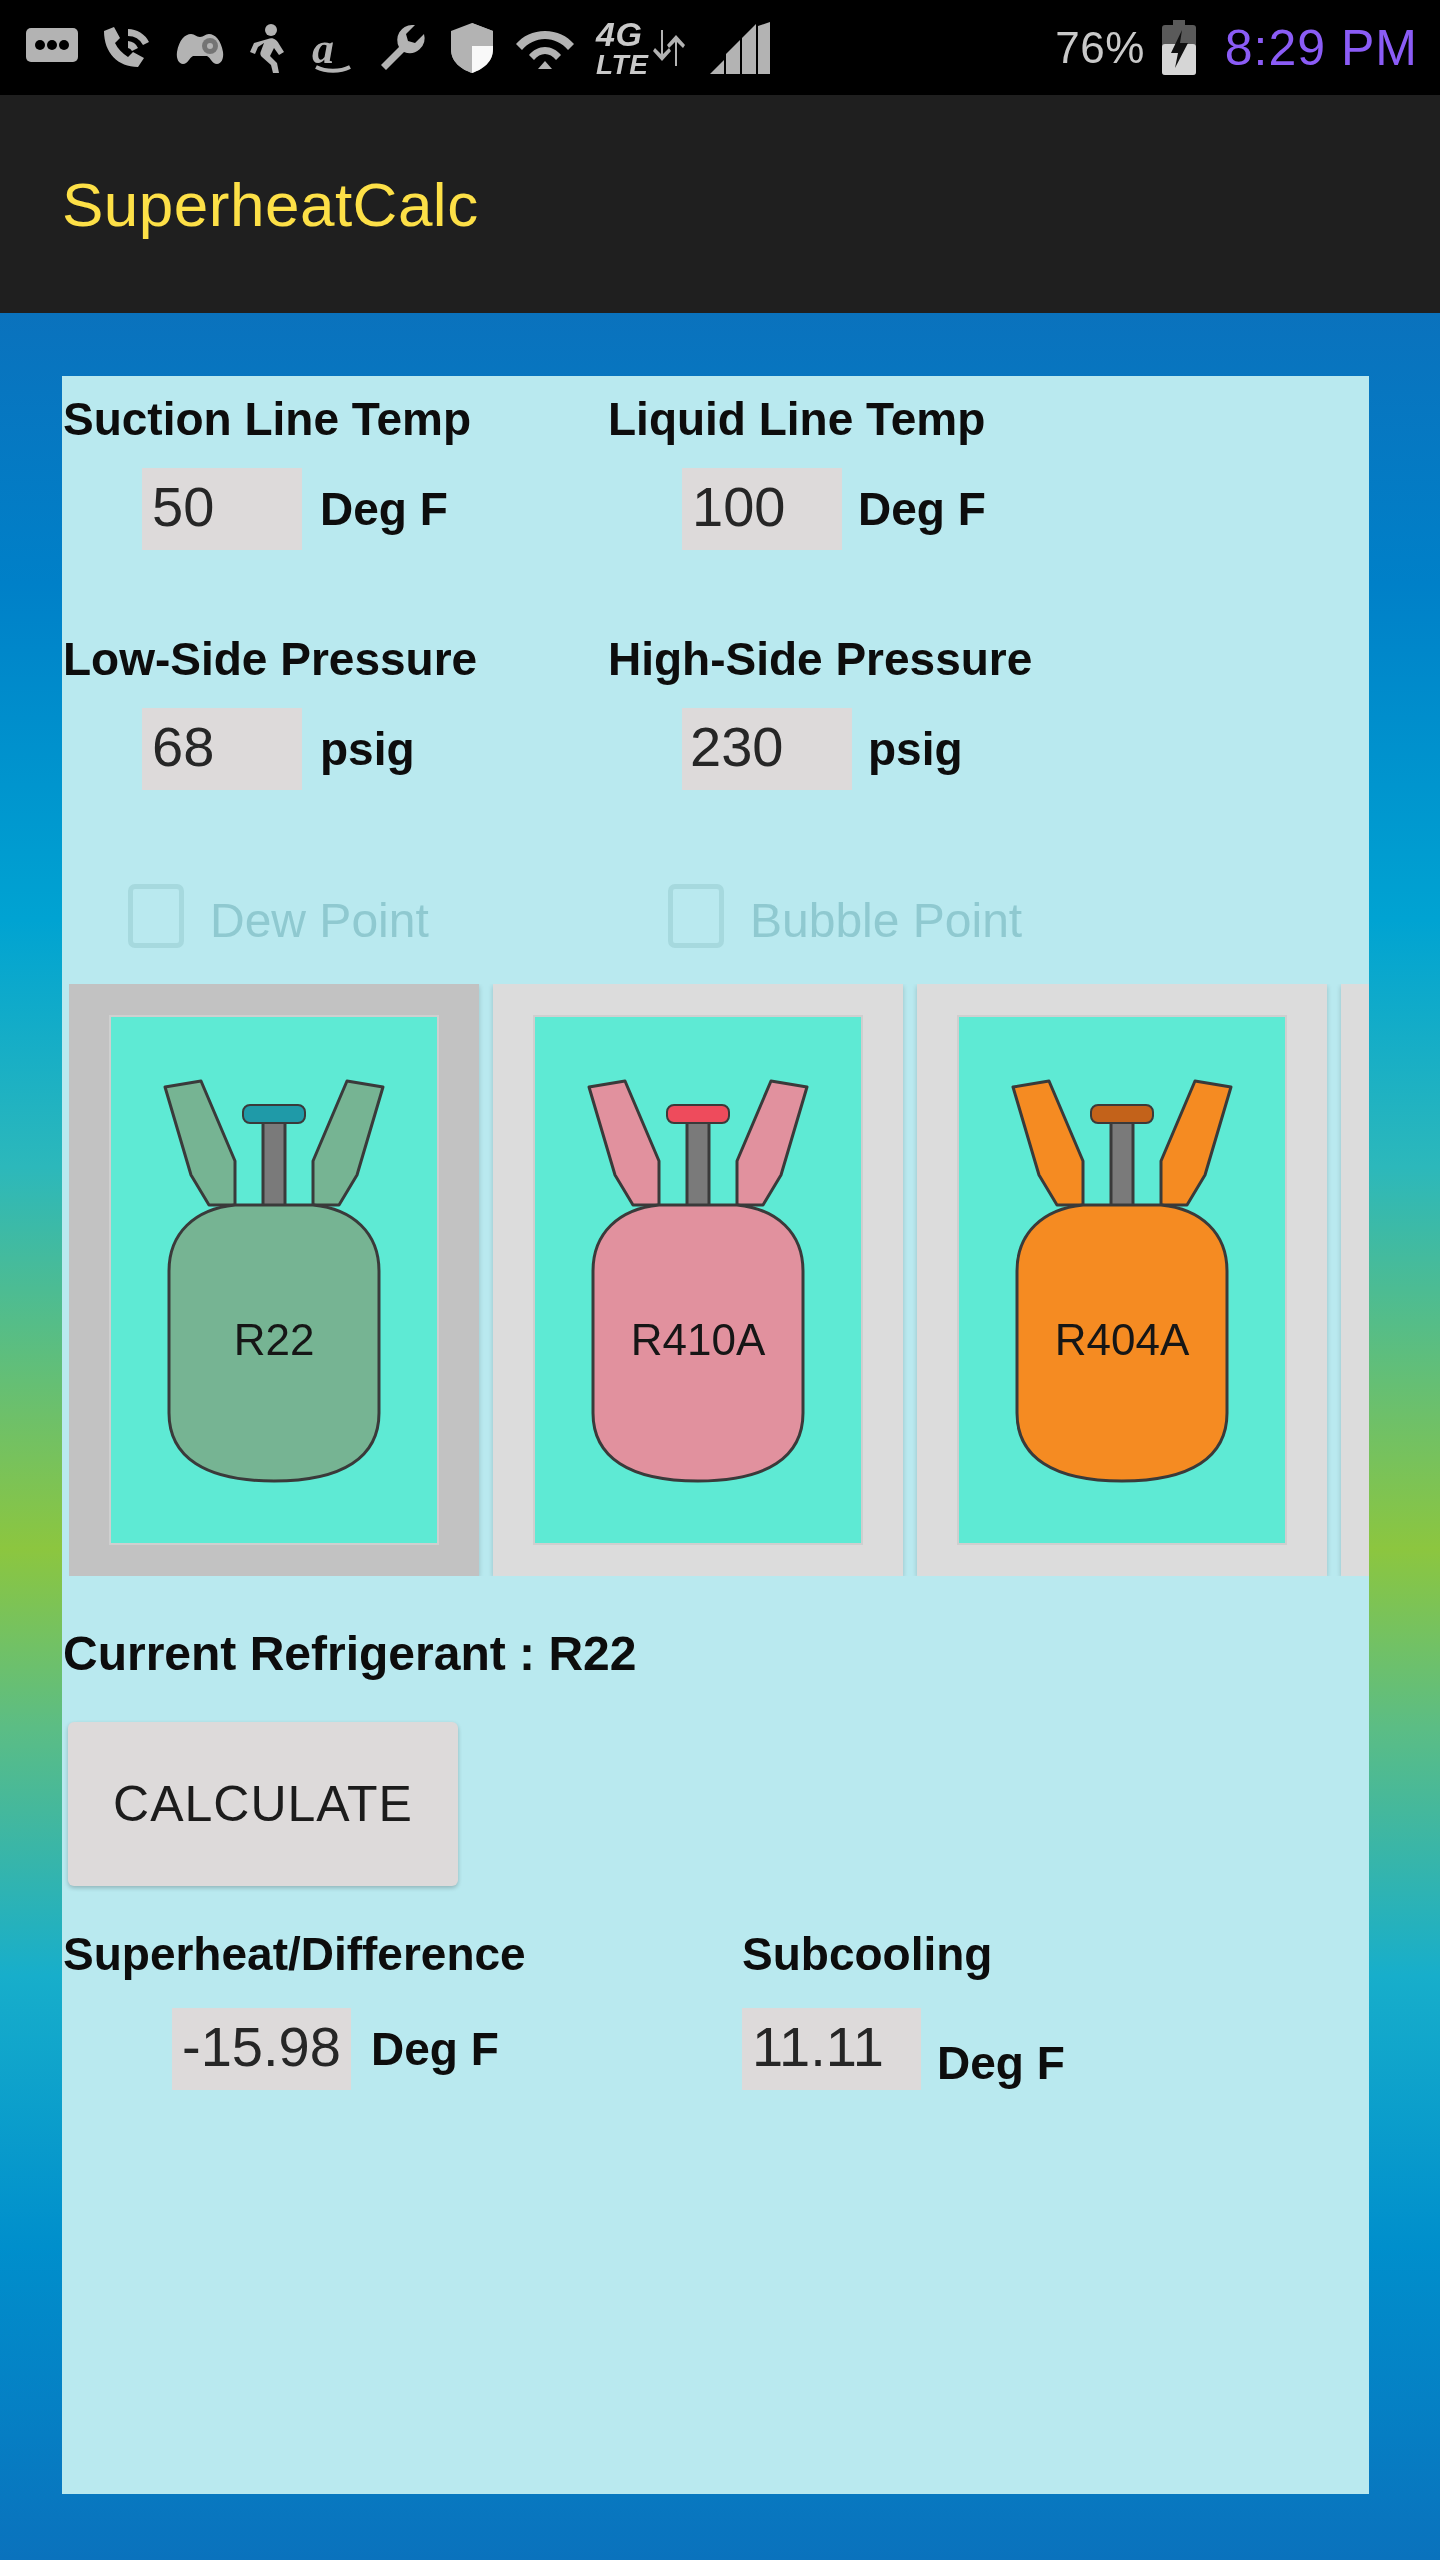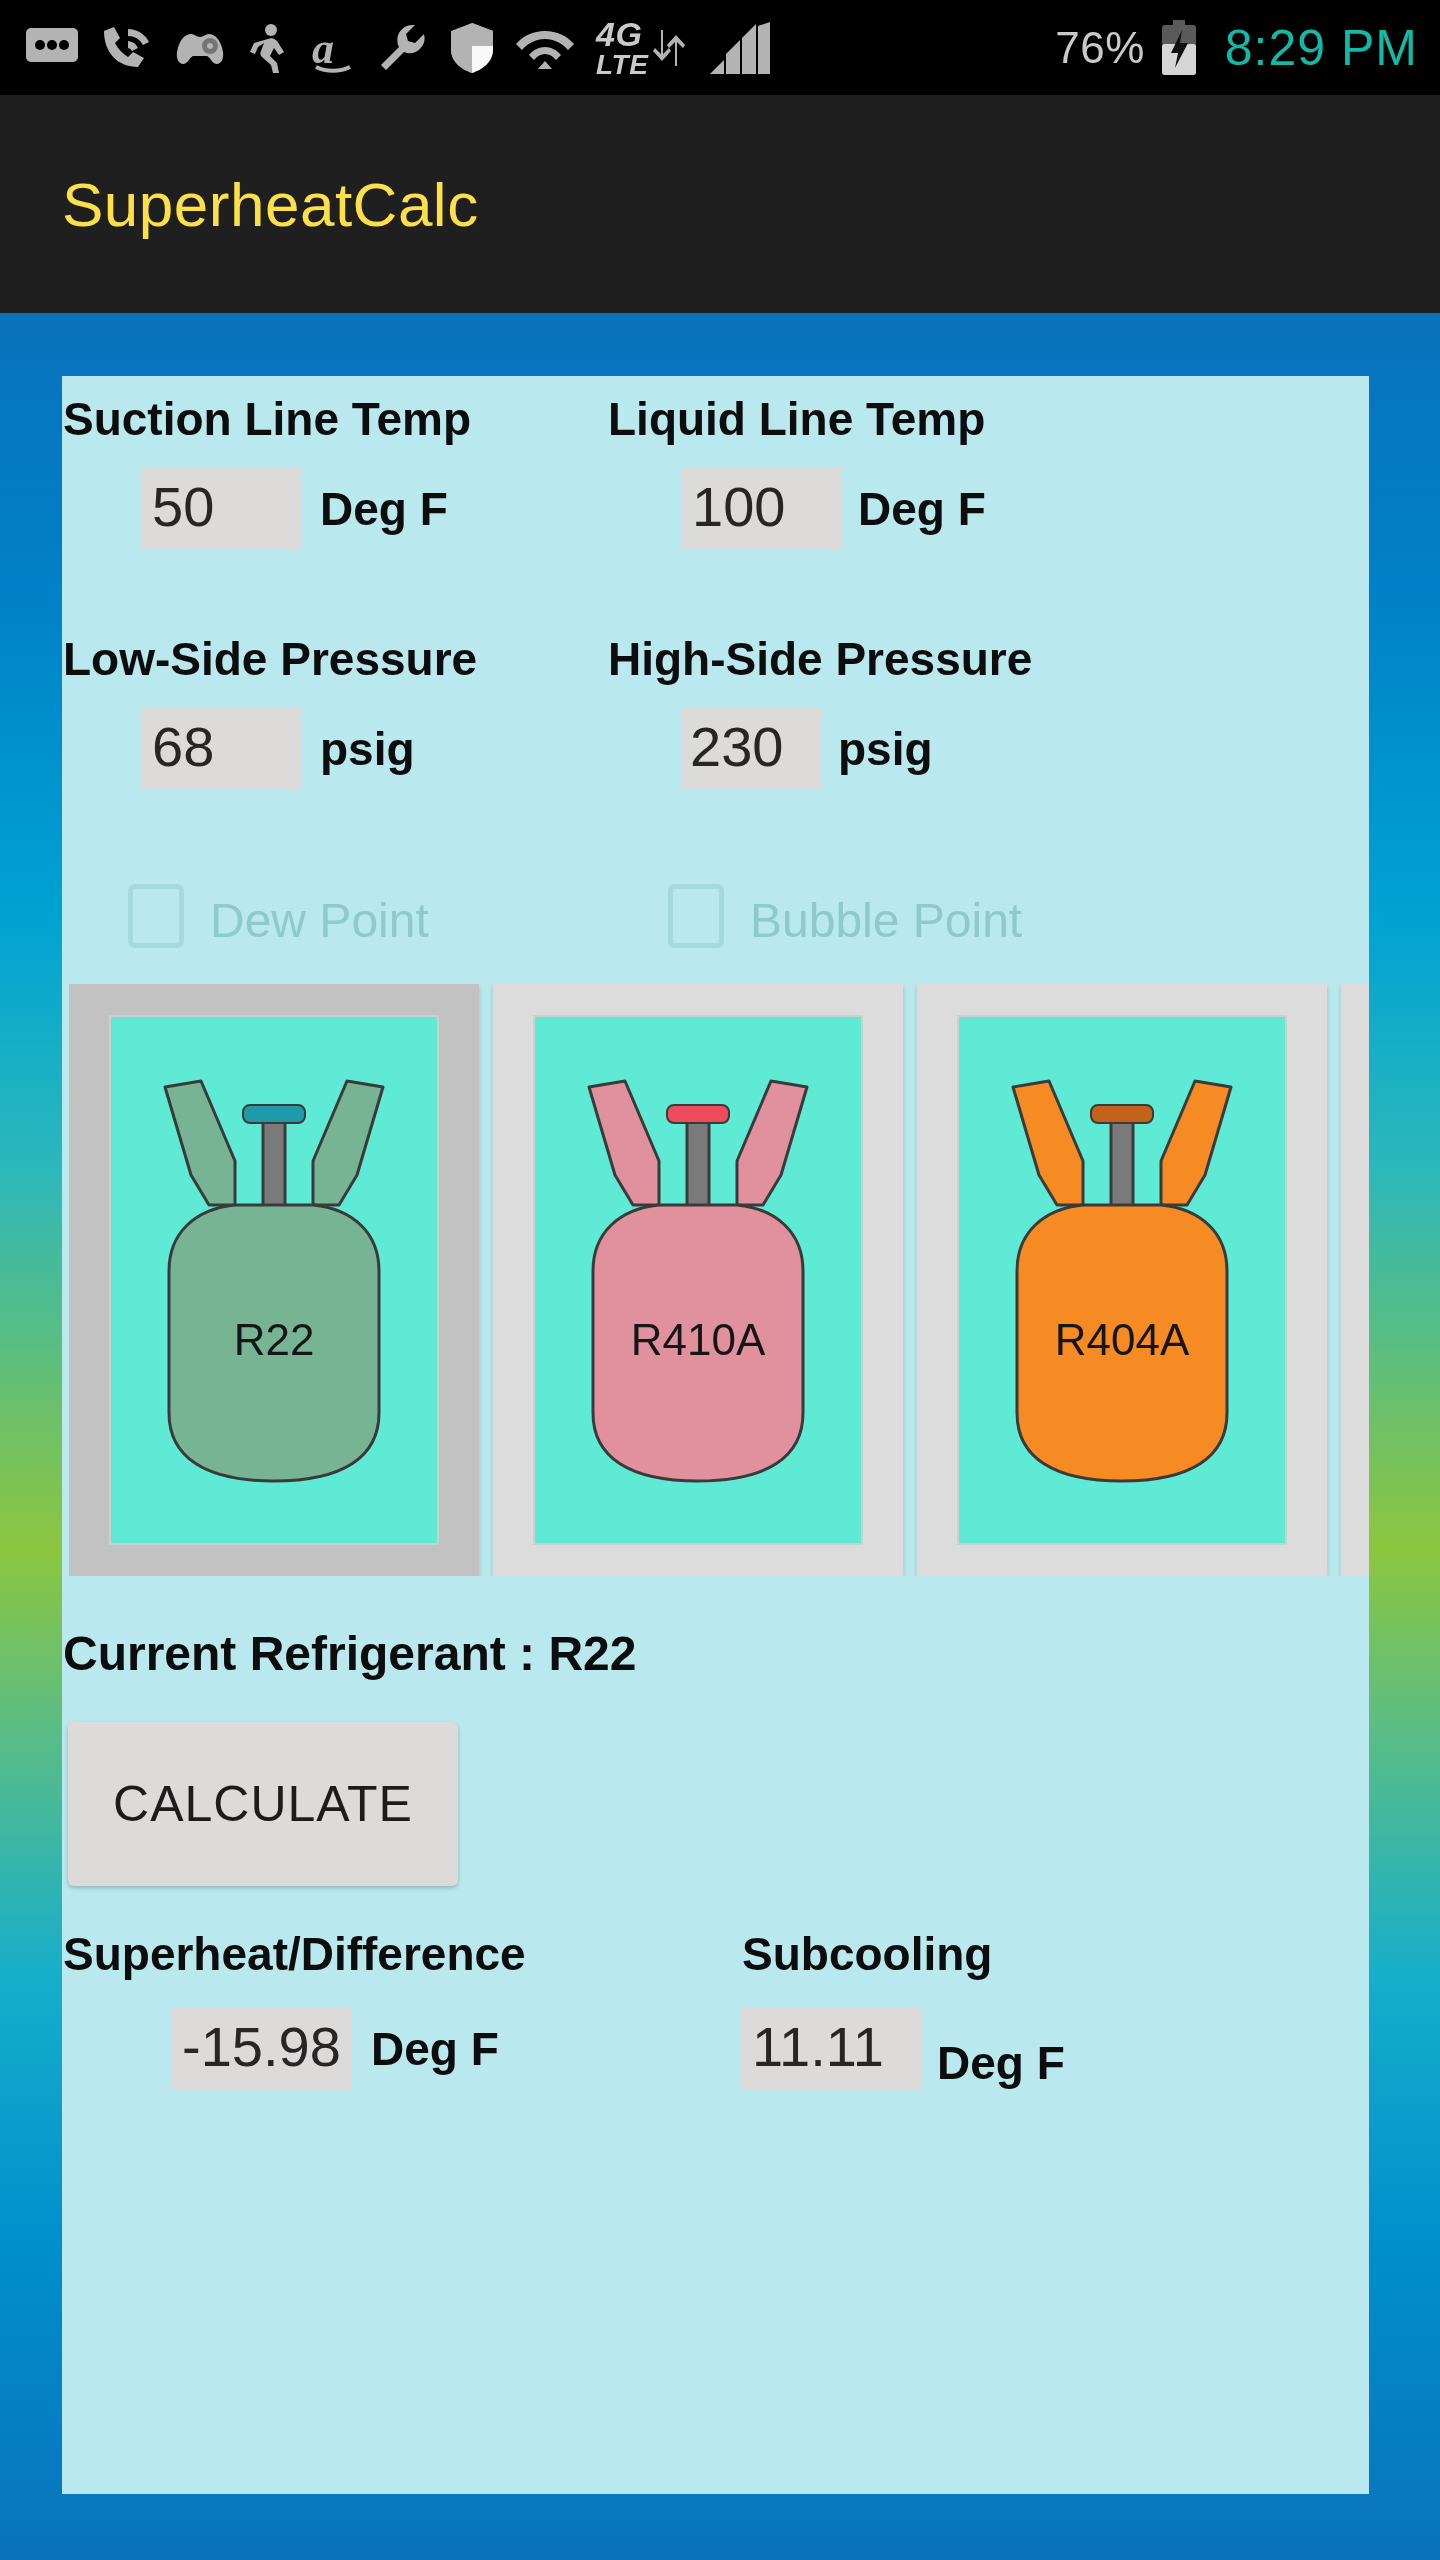--- a/index.html
+++ b/index.html
@@ -16,21 +16,21 @@
     background:#000; display:flex; align-items:center;
     padding:0 22px 0 26px;
   }
   #status-left{ display:flex; align-items:center; gap:22px; flex:1; }
   #status-right{ display:flex; align-items:center; gap:16px; }
   .sb-ico{ display:block; }
   .sb-text{
     color:#c9c9c9; font-size:44px; font-weight:400;
     letter-spacing:0.5px; line-height:1;
   }
-  #clock{ color:#14b8a6; font-size:50px; letter-spacing:1px; margin-left:12px; }
+  #clock{ color:#8b5cf6; font-size:50px; letter-spacing:1px; margin-left:12px; }
 
   
   #app-bar{
     position:absolute; left:0; top:95px; width:1440px; height:218px;
     background:#1f1f1f; display:flex; align-items:center;
   }
   #app-title{
     color:#fde047; font-size:62px; font-weight:400;
     margin-left:62px; letter-spacing:0.5px;
   }
@@ -73,21 +73,21 @@
 
   
   .label-row{ position:absolute; left:0; width:100%; }
   .lbl-col1{ position:absolute; left:1px; }
   .lbl-col2{ position:absolute; left:546px; }
 
   .input-row{ position:absolute; left:0; width:100%; }
   .inp-col1{ position:absolute; left:80px; display:flex; align-items:center; gap:18px; }
   .inp-col2{ position:absolute; left:620px; display:flex; align-items:center; gap:16px; }
   .w-narrow{ width:160px; }
-  .w-wide{ width:140px;padding-left:8px; }
+  .w-wide{ width:170px;padding-left:8px; }
 
   
   #checkbox-row{ position:absolute; left:0; top:508px; width:100%; }
   .cb-wrap{ position:absolute; display:flex; align-items:flex-end; gap:26px; }
   .cb-box{
     width:56px; height:64px; border:5px solid #a6d9de;
     border-radius:7px; background:transparent;
   }
   .cb-label{ font-size:48px; color:#8fc9d0; font-weight:400; }
 

